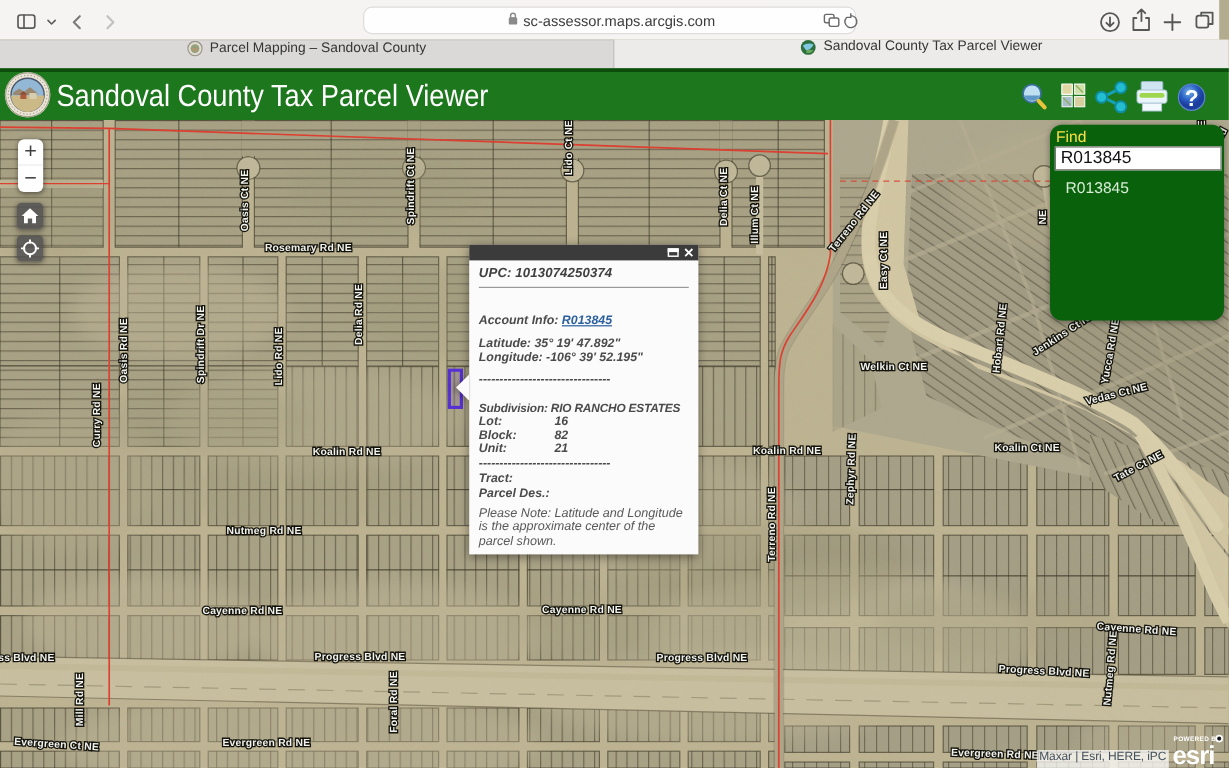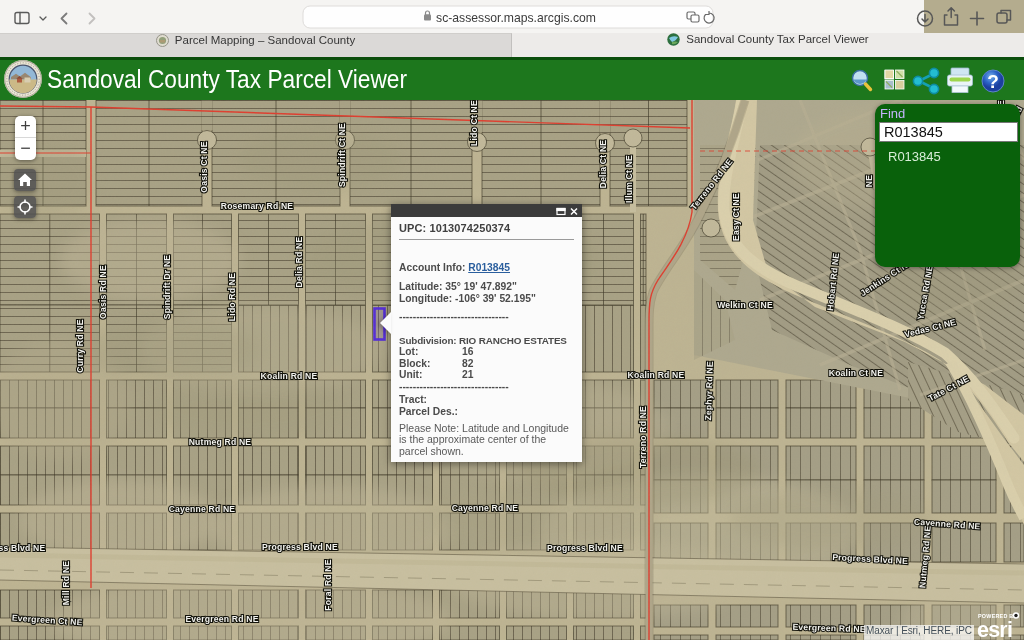--- a/index.html
+++ b/index.html
@@ -1,36 +1,36 @@
 <!DOCTYPE html>
 <html><head><meta charset="utf-8">
 <style>
 *{margin:0;padding:0;box-sizing:border-box;}
 html,body{width:1024px;height:640px;overflow:hidden;}
 body{font-family:"Liberation Sans",sans-serif;position:relative;background:#b4ac8e;}
-#toolbar{position:absolute;left:0;top:0;width:924px;height:33px;background:#f5f4f2;}
+#toolbar{position:absolute;left:0;top:0;width:1016px;height:33px;background:#f5f4f2;}
 #tabbar{position:absolute;left:0;top:33px;width:1024px;height:24px;display:flex;border-bottom:1px solid #c9c6c3;}
 .tab{width:512px;height:24px;display:flex;align-items:flex-start;justify-content:center;font-size:11.5px;color:#363636;}
 #tabL{background:#dbd9d7;border-right:1px solid #c2c0be;border-top:1px solid #d0cecb;}
 #tabR{background:#edebe9;}
 #header{position:absolute;left:0;top:57px;width:1024px;height:43px;background:#1d771d;border-top:3px solid #0b4e0c;}
 #maparea{position:absolute;left:0;top:100px;width:1022px;height:540px;}
 .ctl{position:absolute;border-radius:5px;box-shadow:0 1px 4px rgba(0,0,0,.45);}
 #zoomw{left:15px;top:116px;width:21px;height:44px;background:#fff;}
 #zoomw .zb{width:21px;height:22px;text-align:center;font-size:18px;color:#3f3f3f;line-height:21px;font-weight:400;}
 #zoomw .zb:first-child{border-bottom:1px solid #d8d8d8;border-radius:5px 5px 0 0;}
 #homeb{left:14px;top:169px;width:22px;height:22px;background:rgba(78,78,80,.82);border-radius:4px;}
 #locb{left:14px;top:196px;width:22px;height:22px;background:rgba(78,78,80,.82);border-radius:4px;}
 #findp{position:absolute;left:875px;top:104px;width:145px;height:163px;background:#09610b;border-radius:10px;box-shadow:0 1px 5px rgba(0,0,0,.4);padding:3px 2px 0 4px;}
-#findp .flab{color:#c4b5fd;font-size:13px;line-height:14px;margin:0 0 1px 1px;}
+#findp .flab{color:#fde047;font-size:13px;line-height:14px;margin:0 0 1px 1px;}
 #findp .finput{background:#fff;border:1px solid #777;height:20px;font-size:14.5px;color:#111;padding:1px 0 0 4px;}
 #findp .fres{color:#d8edd8;font-size:13px;margin:7px 0 0 9px;}
 #popup{position:absolute;left:391px;top:204px;width:191px;background:#fbfbfb;box-shadow:0 2px 8px rgba(0,0,0,.45);}
 #pophead{height:13px;background:#3b3b3b;position:relative;}
-#popbody{padding:6px 8px 5px 8px;color:#4b4b4b;font-size:10.3px;font-weight:bold;line-height:11.5px;white-space:nowrap;}
+#popbody{padding:6px 8px 5px 8px;color:#4b4b4b;font-size:10.3px;font-weight:bold;line-height:11.5px;white-space:nowrap;font-style:italic;}
 #popbody .t1{font-size:11px;color:#404040;letter-spacing:.1px;}
 #popbody .sub{font-size:9.9px;letter-spacing:-.15px;}
 #popbody hr{border:none;border-top:1px solid #9a9a9a;margin:4px 0 0 0;}
 #popbody .lnk{color:#2b5f9e;text-decoration:underline;}
 #popbody .row{display:flex;}
 #popbody .row .k{width:63px;}
 #popbody .note{font-weight:normal;color:#595959;font-size:10.5px;line-height:11.4px;white-space:normal;}
 #ptr{position:absolute;left:-11px;top:108px;width:0;height:0;border-top:11px solid transparent;border-bottom:11px solid transparent;border-right:11px solid #fbfbfb;filter:drop-shadow(-2px 1px 2px rgba(0,0,0,.25));}
 #attrib{position:absolute;left:864px;top:625px;background:rgba(255,255,255,.72);color:#44505a;font-size:10px;padding:0 2px;height:15px;line-height:11px;letter-spacing:-.1px;}
 </style></head><body>

